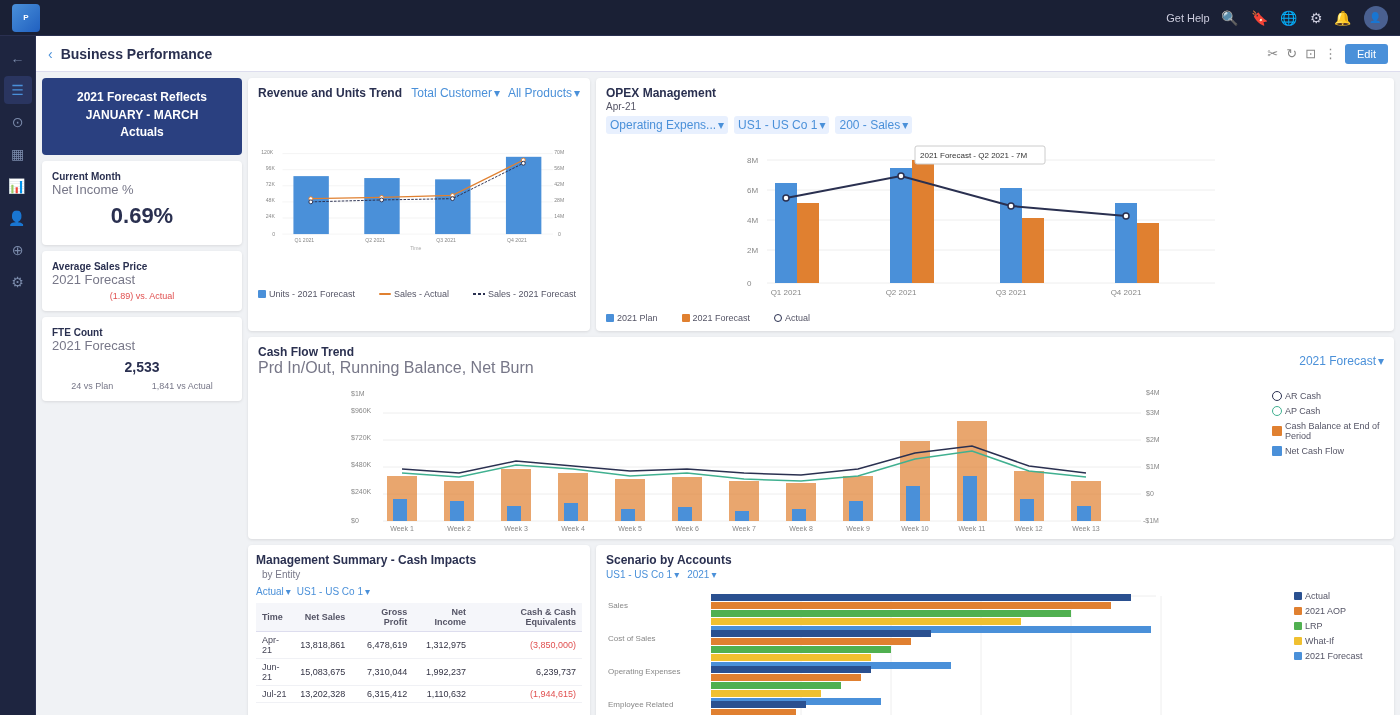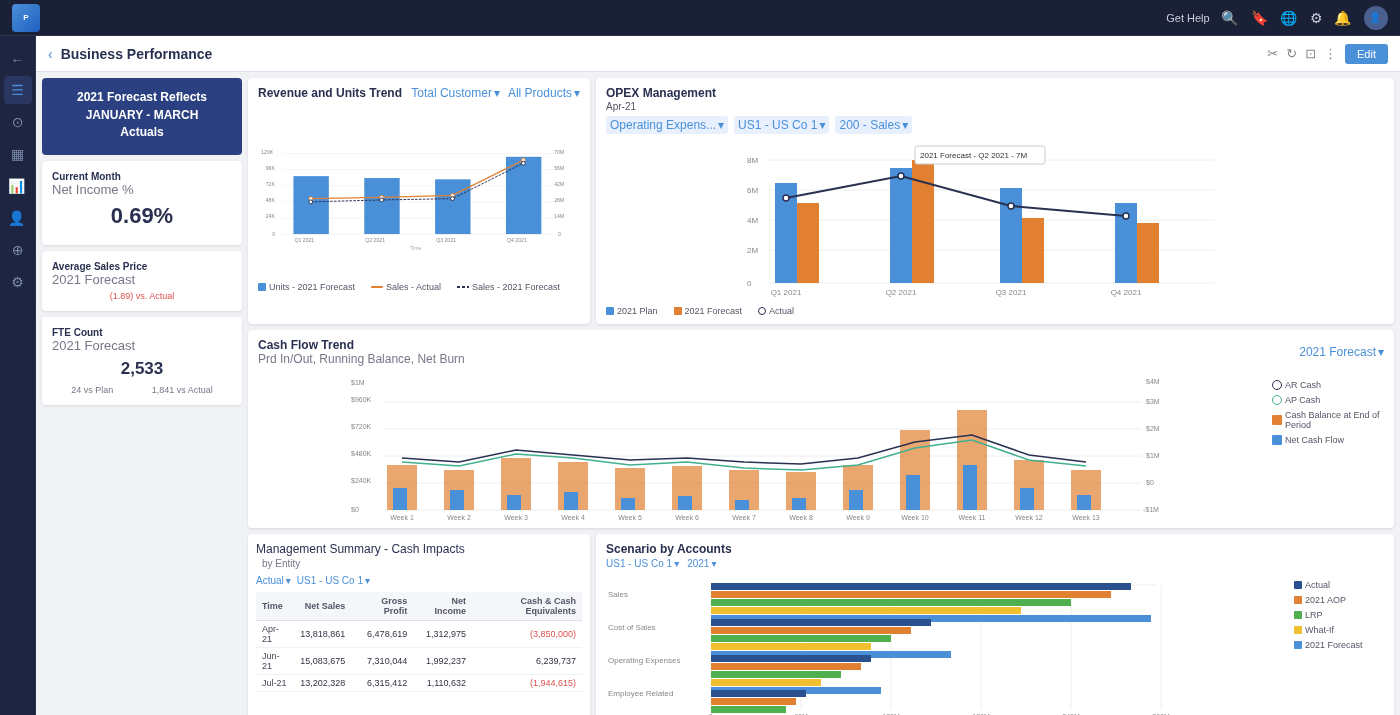--- a/index.html
+++ b/index.html
@@ -35,35 +35,35 @@
     
     .left-panel { grid-row: 1 / 4; display: flex; flex-direction: column; gap: 6px; }
     
     .forecast-banner { background: #2a4080; color: white; border-radius: 4px; padding: 12px 10px; text-align: center; }
     .forecast-banner-title { font-size: 12px; font-weight: bold; line-height: 1.3; margin-bottom: 2px; }
 
     .metric-card { background: white; border-radius: 4px; padding: 10px; box-shadow: 0 1px 3px rgba(0,0,0,0.1); }
     .metric-label { font-size: 10px; font-weight: 600; color: #2a3050; }
     .metric-sub { font-size: 13px; color: #778; margin-bottom: 4px; }
     .metric-value { font-size: 22px; font-weight: bold; color: #2a3050; text-align: center; margin: 6px 0; }
-    .metric-value-med { font-size: 17px; font-weight: bold; color: #2a3050; text-align: center; margin: 6px 0; }
+    .metric-value-med { font-size: 14px; font-weight: bold; color: #2a3050; text-align: center; margin: 6px 0; }
     .metric-compare { font-size: 9px; color: #e05; text-align: center; }
 
     
     .chart-card { background: white; border-radius: 4px; padding: 8px 10px; box-shadow: 0 1px 3px rgba(0,0,0,0.1); }
     .chart-header { display: flex; justify-content: space-between; margin-bottom: 4px; }
     .chart-title { font-size: 12px; font-weight: 600; color: #2a3050; }
     .filter-btn { background: none; border: none; font-size: 12px; color: #4a90d9; cursor: pointer; display: flex; align-items: center; gap: 2px; }
     .filter-btn::after { content: '▾'; }
 
     
     svg { display: block; }
 
     
-    .legend { display: flex; gap: 16px; flex-wrap: wrap; margin-top: 8px; }
+    .legend { display: flex; gap: 24px; flex-wrap: wrap; margin-top: 15px; }
     .legend-item { display: flex; align-items: center; gap: 3px; font-size: 9px; color: #556; }
     .legend-dot { width: 8px; height: 8px; border-radius: 1px; flex-shrink: 0; }
     .legend-line { width: 12px; height: 2px; flex-shrink: 0; }
     .legend-circle { width: 8px; height: 8px; border-radius: 50%; flex-shrink: 0; border: 1px solid; background: none; }
 
     
     .table-card { background: white; border-radius: 4px; padding: 8px; box-shadow: 0 1px 3px rgba(0,0,0,0.1); }
     .table-filters { display: flex; gap: 6px; margin-bottom: 6px; }
     table { width: 100%; border-collapse: collapse; font-size: 9px; }
     th { background: #f5f6fa; color: #556; font-weight: 600; padding: 4px 6px; text-align: right; border-bottom: 1px solid #dde; }
@@ -298,21 +298,21 @@
             <div class="legend-circle" style="border-color:#2a3050;"></div>
             <span>Actual</span>
           </div>
         </div>
       </div>
 
       <div class="chart-card" style="grid-row:2;grid-column:2/4;">
         <div class="chart-header">
           <div>
             <span class="chart-title">Cash Flow Trend</span>
-            <div style="font-size:12px;color:#778;">Prd In/Out, Running Balance, Net Burn</div>
+            <div style="font-size:16px;color:#778;">Prd In/Out, Running Balance, Net Burn</div>
           </div>
           <button class="filter-btn" style="color:#4a90d9;">2021 Forecast</button>
         </div>
         <div style="display:flex;">
           <svg width="calc(100% - 120px)" height="150" viewBox="0 0 820 150" style="flex:1;">
 
             <text x="0" y="142" font-size="7" fill="#888">$0</text>
             <text x="0" y="113" font-size="7" fill="#888">$240K</text>
             <text x="0" y="86" font-size="7" fill="#888">$480K</text>
             <text x="0" y="59" font-size="7" fill="#888">$720K</text>
@@ -394,21 +394,21 @@
             </div>
             <div class="legend-item">
               <div class="legend-dot" style="background:#4a90d9;width:10px;height:10px;"></div>
               <span>Net Cash Flow</span>
             </div>
           </div>
         </div>
       </div>
 
       <div class="table-card" style="grid-row:3;grid-column:2;">
-        <div style="font-size:12px;font-weight:400;color:#2a3050;margin-bottom:2px;">Management Summary - Cash Impacts</div>
+        <div style="font-size:12px;font-weight:700;color:#2a3050;margin-bottom:2px;">Management Summary - Cash Impacts</div>
         <div style="font-size:10px;color:#778;margin-bottom:6px;margin-left:6px;">by Entity</div>
         <div class="table-filters">
           <button class="dropdown-label">Actual</button>
           <button class="dropdown-label">US1 - US Co 1</button>
         </div>
         <table>
           <thead>
             <tr>
               <th>Time</th>
               <th>Net Sales</th>

